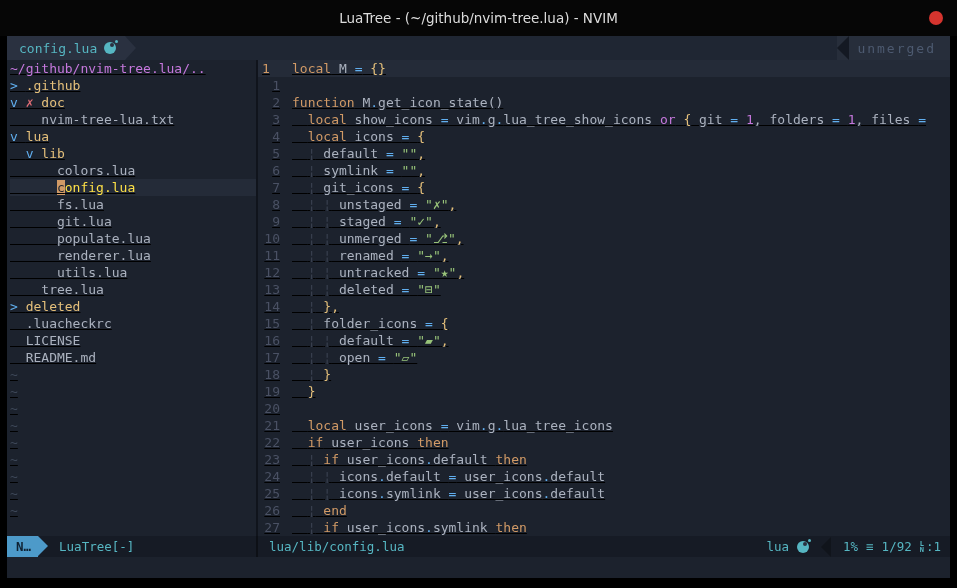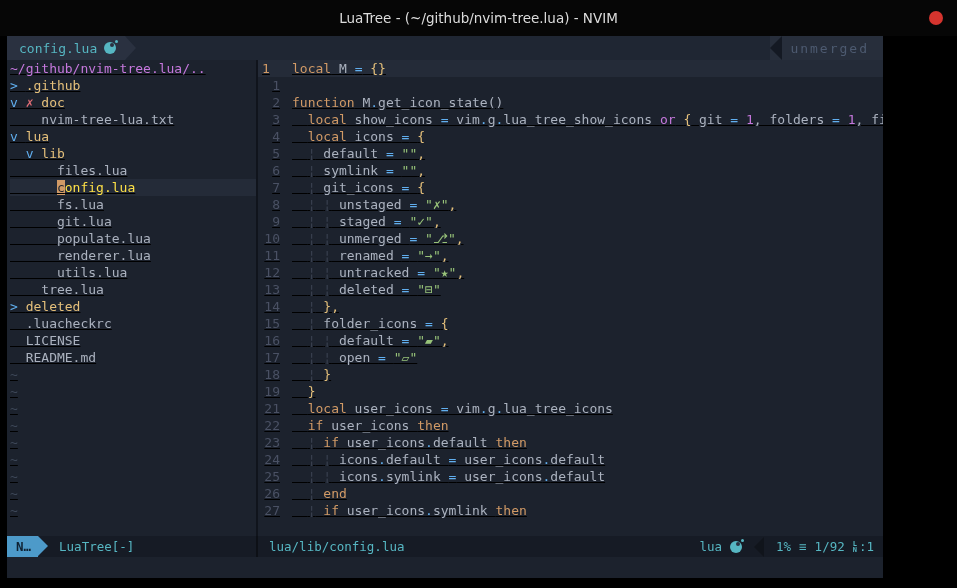--- a/index.html
+++ b/index.html
@@ -6,21 +6,21 @@
   body{width:957px;height:588px;background:#000;overflow:hidden;
        font-family:"DejaVu Sans Mono",monospace;}
   .frame{position:relative;width:957px;height:588px;background:#000;}
 
   
   .titlebar{height:36px;background:#060606;display:flex;align-items:center;justify-content:center;position:relative;}
   .titlebar .title{color:var(--titlefg);font-family:"DejaVu Sans",sans-serif;font-size:13.5px;}
   .close-btn{position:absolute;right:14px;top:11px;width:14px;height:14px;border-radius:50%;background:var(--close);}
 
   
-  .screen{position:absolute;left:7px;top:36px;width:876px;height:542px;background:var(--bg);
+  .screen{position:absolute;left:7px;top:36px;width:943px;height:542px;background:var(--bg);
           display:flex;flex-direction:column;}
 
   
   .tabline{height:24px;background:var(--bgtabline);display:flex;align-items:stretch;font-size:13px;flex:none;}
   .tab{display:flex;align-items:center;gap:7px;padding:0 9px 0 12px;background:var(--bgtab);color:var(--cyan);}
   .tab-arrow{width:0;height:0;border-top:12px solid transparent;border-bottom:12px solid transparent;border-left:11px solid var(--bgtab);}
   .tab-spacer{flex:1;}
   .buffers-seg{display:flex;align-items:center;background:var(--bgtabseg);color:var(--buffersfg);padding-right:14px;letter-spacing:2px;}
   .buffers-wedge{width:0;height:0;border-top:12px solid transparent;border-bottom:12px solid transparent;border-right:12px solid #141923;margin-right:8px;}
 
@@ -86,21 +86,21 @@
     </div>
 
     <div class="main">
       <div class="tree" id="tree">
           <div class="trow"><span style="color: rgb(198, 120, 221);">~/github/nvim-tree.lua/..</span></div>
           <div class="trow"><span style="color: rgb(97, 175, 239);">&gt; </span><span style="color: rgb(229, 192, 123);">.github</span></div>
           <div class="trow"><span style="color: rgb(97, 175, 239);">v </span><span style="color: rgb(224, 108, 117);">✗ </span><span style="color: rgb(229, 192, 123);">doc</span></div>
           <div class="trow"><span style="color: rgb(171, 178, 191);">    nvim-tree-lua.txt</span></div>
           <div class="trow"><span style="color: rgb(97, 175, 239);">v </span><span style="color: rgb(229, 192, 123);">lua</span></div>
           <div class="trow"><span style="color: rgb(171, 178, 191);">  </span><span style="color: rgb(97, 175, 239);">v </span><span style="color: rgb(229, 192, 123);">lib</span></div>
-          <div class="trow"><span style="color: rgb(171, 178, 191);">      files.lua</span></div>
+          <div class="trow"><span style="color: rgb(171, 178, 191);">      colors.lua</span></div>
           <div class="trow cursorline"><span style="color: rgb(171, 178, 191);">      </span><span class="cursorblock">c</span><span style="color: #fde047; margin-top: 20px;">onfig.lua</span></div>
           <div class="trow"><span style="color: rgb(171, 178, 191);">      fs.lua</span></div>
           <div class="trow"><span style="color: rgb(171, 178, 191);">      git.lua</span></div>
           <div class="trow"><span style="color: rgb(171, 178, 191);">      populate.lua</span></div>
           <div class="trow"><span style="color: rgb(171, 178, 191);">      renderer.lua</span></div>
           <div class="trow"><span style="color: rgb(171, 178, 191);">      utils.lua</span></div>
           <div class="trow"><span style="color: rgb(171, 178, 191);">    tree.lua</span></div>
           <div class="trow"><span style="color: rgb(97, 175, 239);">&gt; </span><span style="color: rgb(229, 192, 123);">deleted</span></div>
           <div class="trow"><span style="color: rgb(171, 178, 191);">  .luacheckrc</span></div>
           <div class="trow"><span style="color: rgb(171, 178, 191);">  LICENSE</span></div>
@@ -130,20 +130,21 @@
           <div class="crow"><span class="lnum">10</span><span class="ctext"><span style="color: rgb(171, 178, 191);">  </span><span style="color: rgb(59, 66, 82);">¦</span><span style="color: rgb(171, 178, 191);"> </span><span style="color: rgb(59, 66, 82);">¦</span><span style="color: rgb(171, 178, 191);"> unmerged </span><span style="color: rgb(97, 175, 239);">=</span><span style="color: rgb(171, 178, 191);"> </span><span style="color: rgb(152, 195, 121);">"⎇"</span><span style="color: rgb(229, 192, 123);">,</span></span></div>
           <div class="crow"><span class="lnum">11</span><span class="ctext"><span style="color: rgb(171, 178, 191);">  </span><span style="color: rgb(59, 66, 82);">¦</span><span style="color: rgb(171, 178, 191);"> </span><span style="color: rgb(59, 66, 82);">¦</span><span style="color: rgb(171, 178, 191);"> renamed </span><span style="color: rgb(97, 175, 239);">=</span><span style="color: rgb(171, 178, 191);"> </span><span style="color: rgb(152, 195, 121);">"→"</span><span style="color: rgb(229, 192, 123);">,</span></span></div>
           <div class="crow"><span class="lnum">12</span><span class="ctext"><span style="color: rgb(171, 178, 191);">  </span><span style="color: rgb(59, 66, 82);">¦</span><span style="color: rgb(171, 178, 191);"> </span><span style="color: rgb(59, 66, 82);">¦</span><span style="color: rgb(171, 178, 191);"> untracked </span><span style="color: rgb(97, 175, 239);">=</span><span style="color: rgb(171, 178, 191);"> </span><span style="color: rgb(152, 195, 121);">"★"</span><span style="color: rgb(229, 192, 123);">,</span></span></div>
           <div class="crow"><span class="lnum">13</span><span class="ctext"><span style="color: rgb(171, 178, 191);">  </span><span style="color: rgb(59, 66, 82);">¦</span><span style="color: rgb(171, 178, 191);"> </span><span style="color: rgb(59, 66, 82);">¦</span><span style="color: rgb(171, 178, 191);"> deleted </span><span style="color: rgb(97, 175, 239);">=</span><span style="color: rgb(171, 178, 191);"> </span><span style="color: rgb(152, 195, 121);">"⊟"</span></span></div>
           <div class="crow"><span class="lnum">14</span><span class="ctext"><span style="color: rgb(171, 178, 191);">  </span><span style="color: rgb(59, 66, 82);">¦</span><span style="color: rgb(171, 178, 191);"> </span><span style="color: rgb(229, 192, 123);">},</span></span></div>
           <div class="crow"><span class="lnum">15</span><span class="ctext"><span style="color: rgb(171, 178, 191);">  </span><span style="color: rgb(59, 66, 82);">¦</span><span style="color: rgb(171, 178, 191);"> folder_icons </span><span style="color: rgb(97, 175, 239);">=</span><span style="color: rgb(171, 178, 191);"> </span><span style="color: rgb(229, 192, 123);">{</span></span></div>
           <div class="crow"><span class="lnum">16</span><span class="ctext"><span style="color: rgb(171, 178, 191);">  </span><span style="color: rgb(59, 66, 82);">¦</span><span style="color: rgb(171, 178, 191);"> </span><span style="color: rgb(59, 66, 82);">¦</span><span style="color: rgb(171, 178, 191);"> default </span><span style="color: rgb(97, 175, 239);">=</span><span style="color: rgb(171, 178, 191);"> </span><span style="color: rgb(152, 195, 121);">"▰"</span><span style="color: rgb(229, 192, 123);">,</span></span></div>
           <div class="crow"><span class="lnum">17</span><span class="ctext"><span style="color: rgb(171, 178, 191);">  </span><span style="color: rgb(59, 66, 82);">¦</span><span style="color: rgb(171, 178, 191);"> </span><span style="color: rgb(59, 66, 82);">¦</span><span style="color: rgb(171, 178, 191);"> open </span><span style="color: rgb(97, 175, 239);">=</span><span style="color: rgb(171, 178, 191);"> </span><span style="color: rgb(152, 195, 121);">"▱"</span></span></div>
           <div class="crow"><span class="lnum">18</span><span class="ctext"><span style="color: rgb(171, 178, 191);">  </span><span style="color: rgb(59, 66, 82);">¦</span><span style="color: rgb(171, 178, 191);"> </span><span style="color: rgb(229, 192, 123);">}</span></span></div>
           <div class="crow"><span class="lnum">19</span><span class="ctext"><span style="color: rgb(171, 178, 191);">  </span><span style="color: rgb(229, 192, 123);">}</span></span></div>
+          <div class="crow"><span class="lnum">20</span><span class="ctext"></span></div>
           <div class="crow"><span class="lnum">21</span><span class="ctext"><span style="color: rgb(171, 178, 191);">  </span><span style="color: rgb(209, 154, 102);">local</span><span style="color: rgb(171, 178, 191);"> user_icons </span><span style="color: rgb(97, 175, 239);">=</span><span style="color: rgb(171, 178, 191);"> vim</span><span style="color: rgb(97, 175, 239);">.</span><span style="color: rgb(171, 178, 191);">g</span><span style="color: rgb(97, 175, 239);">.</span><span style="color: rgb(171, 178, 191);">lua_tree_icons</span></span></div>
           <div class="crow"><span class="lnum">22</span><span class="ctext"><span style="color: rgb(171, 178, 191);">  </span><span style="color: rgb(209, 154, 102);">if</span><span style="color: rgb(171, 178, 191);"> user_icons </span><span style="color: rgb(209, 154, 102);">then</span></span></div>
           <div class="crow"><span class="lnum">23</span><span class="ctext"><span style="color: rgb(171, 178, 191);">  </span><span style="color: rgb(59, 66, 82);">¦</span><span style="color: rgb(171, 178, 191);"> </span><span style="color: rgb(209, 154, 102);">if</span><span style="color: rgb(171, 178, 191);"> user_icons</span><span style="color: rgb(97, 175, 239);">.</span><span style="color: rgb(171, 178, 191);">default </span><span style="color: rgb(209, 154, 102);">then</span></span></div>
           <div class="crow"><span class="lnum">24</span><span class="ctext"><span style="color: rgb(171, 178, 191);">  </span><span style="color: rgb(59, 66, 82);">¦</span><span style="color: rgb(171, 178, 191);"> </span><span style="color: rgb(59, 66, 82);">¦</span><span style="color: rgb(171, 178, 191);"> icons</span><span style="color: rgb(97, 175, 239);">.</span><span style="color: rgb(171, 178, 191);">default </span><span style="color: rgb(97, 175, 239);">=</span><span style="color: rgb(171, 178, 191);"> user_icons</span><span style="color: rgb(97, 175, 239);">.</span><span style="color: rgb(171, 178, 191);">default</span></span></div>
           <div class="crow"><span class="lnum">25</span><span class="ctext"><span style="color: rgb(171, 178, 191);">  </span><span style="color: rgb(59, 66, 82);">¦</span><span style="color: rgb(171, 178, 191);"> </span><span style="color: rgb(59, 66, 82);">¦</span><span style="color: rgb(171, 178, 191);"> icons</span><span style="color: rgb(97, 175, 239);">.</span><span style="color: rgb(171, 178, 191);">symlink </span><span style="color: rgb(97, 175, 239);">=</span><span style="color: rgb(171, 178, 191);"> user_icons</span><span style="color: rgb(97, 175, 239);">.</span><span style="color: rgb(171, 178, 191);">default</span></span></div>
           <div class="crow"><span class="lnum">26</span><span class="ctext"><span style="color: rgb(171, 178, 191);">  </span><span style="color: rgb(59, 66, 82);">¦</span><span style="color: rgb(171, 178, 191);"> </span><span style="color: rgb(209, 154, 102);">end</span></span></div>
           <div class="crow"><span class="lnum">27</span><span class="ctext"><span style="color: rgb(171, 178, 191);">  </span><span style="color: rgb(59, 66, 82);">¦</span><span style="color: rgb(171, 178, 191);"> </span><span style="color: rgb(209, 154, 102);">if</span><span style="color: rgb(171, 178, 191);"> user_icons</span><span style="color: rgb(97, 175, 239);">.</span><span style="color: rgb(171, 178, 191);">symlink </span><span style="color: rgb(209, 154, 102);">then</span></span></div>
         </div>
     </div>
 

